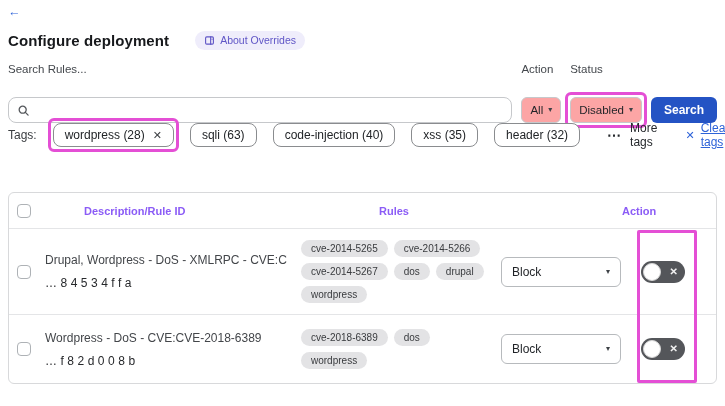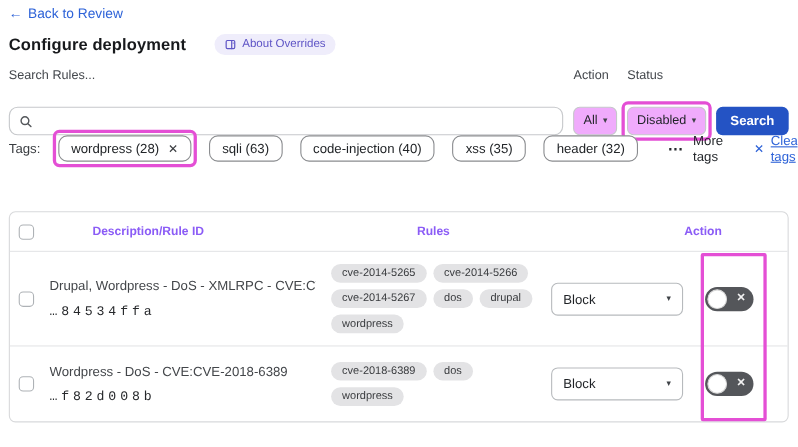--- a/index.html
+++ b/index.html
@@ -17,21 +17,21 @@
 
   
   .controls { position: absolute; left: 8px; right: 8px; top: 62px; display: flex; gap: 9px; align-items: flex-end; }
   .col { display: flex; flex-direction: column; gap: 20px; }
   .col > label { font-size: 11.5px; color: #43474c; line-height: 15px; white-space: nowrap; }
   .search-col { flex: 1; }
   .searchbox { height: 26px; border: 1px solid #c6c8cb; border-radius: 8px; background: #fff;
                display: flex; align-items: center; gap: 6px; padding: 0 8px; }
   .searchbox input { border: none; outline: none; flex: 1; font-size: 12px; background: transparent;
                      font-family: "Liberation Sans", sans-serif; }
-  .select { height: 26px; border: 1px solid #c6c8cb; border-radius: 6px; background: #f0abfc; cursor: pointer;
+  .select { height: 26px; border: 1px solid #c6c8cb; border-radius: 6px; background: #fca5a5; cursor: pointer;
             display: inline-flex; align-items: center; gap: 5px; padding: 0 8px; font-size: 11.5px;
             color: #1f2226; white-space: nowrap; }
   .caret { font-size: 8px; color: #3e4247; line-height: 1; }
   .pinkwrap { border: 3px solid #e44fd5; border-radius: 6px; padding: 2px; margin: -5px; display: inline-block; }
   .search-btn { height: 26px; background: #2453c4; color: #fff; border: none; border-radius: 6px;
                 font-size: 12px; font-weight: 600; padding: 0 13px; cursor: pointer;
                 font-family: "Liberation Sans", sans-serif; }
 
   
   .tags-row { position: absolute; left: 8px; top: 121px; display: flex; align-items: center; gap: 16px; }
@@ -55,21 +55,21 @@
   .trow, .thead { display: grid; grid-template-columns: 30px 262px 200px 140px 1fr; align-items: center; }
   .thead { height: 36px; border-bottom: 1px solid #e4e5e7; font-size: 11px; font-weight: 700; color: #8b5cf6; gap: 39px; }
   .trow { border-bottom: 1px solid #e4e5e7; }
   .trow:last-child { border-bottom: none; }
   .trow.r0 { height: 86px; }
   .trow.r1 { height: 68px; }
   .cell-check { display: flex; justify-content: center; }
   .checkbox { width: 14px; height: 14px; border: 1.5px solid #aeb2b6; border-radius: 4px; background: #fff; cursor: pointer; }
   .cell-desc { padding: 0 14px 0 6px; }
   .desc-line { font-size: 12px; color: #43464a; margin-bottom: 9px; white-space: nowrap; overflow: hidden; }
-  .rule-id { font-family: Liberation Mono, monospace; font-size: 12px; letter-spacing: 3.5px; color: #26282b; }
+  .rule-id { font-family: Liberation Sans, sans-serif; font-size: 12px; letter-spacing: 3.5px; color: #26282b; }
   .cell-tags { display: flex; flex-wrap: wrap; gap: 6px; padding-right: 15px; align-items: flex-end; }
   .pill { background: #e3e3e5; border-radius: 10px; padding: 3px 10px; font-size: 10px; color: #393b3e; white-space: nowrap; }
   .action-select { width: 120px; height: 30px; border: 1px solid #b7babd; border-radius: 6px; background: #fff;
                    display: flex; align-items: center; justify-content: space-between; padding: 0 10px;
                    font-size: 12px; color: #1f2226; cursor: pointer; }
   .toggle { position: relative; width: 44px; height: 22px; background: #54565a; border-radius: 11px; cursor: pointer; }
   .knob { position: absolute; left: 2px; top: 2px; width: 18px; height: 18px; background: #fff;
           border: 1px solid #d6d6d6; border-radius: 50%; }
   .cross { position: absolute; right: 7px; top: 50%; transform: translateY(-52%); color: #f2f2f2;
            font-size: 10px; font-weight: 700; line-height: 1; }
@@ -78,21 +78,20 @@
   .status-col-highlight { position: absolute; left: 637px; top: 230px; width: 60px; height: 153px;
                           border: 3px solid #e44fd5; border-radius: 2px; pointer-events: none; }
 </style>
 </head>
 <body>
 
 <div class="page">
 
   <a class="back-link">
     <span>←</span>
-    <span>Back to Review</span>
   </a>
 
   <div class="title-row">
     <div class="page-title">Configure deployment</div>
     <span class="badge">
       <svg width="11" height="11" viewBox="0 0 24 24" fill="none" stroke="#5f55c6" stroke-width="2.4" stroke-linecap="round">
         <rect x="3.5" y="4" width="17" height="16" rx="2.5"></rect>
         <line x1="14.5" y1="4" x2="14.5" y2="20"></line>
         <line x1="17.5" y1="9" x2="17.5" y2="9.01"></line>
       </svg>

